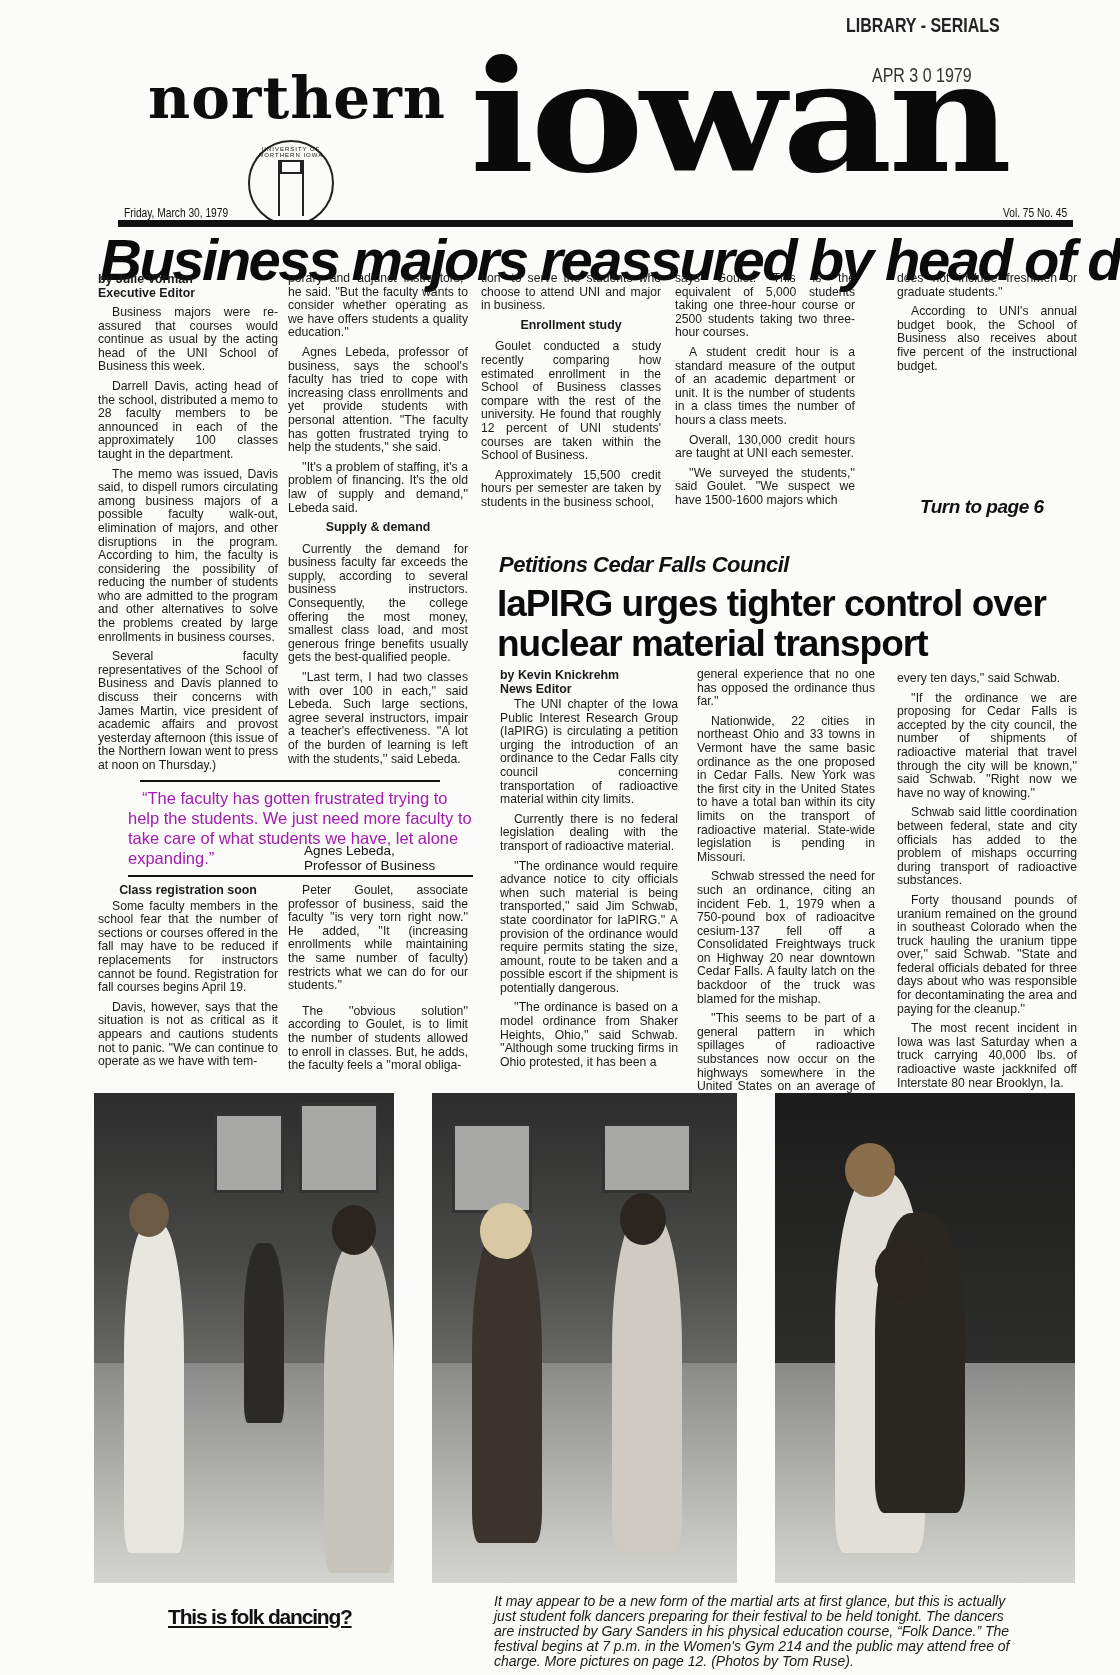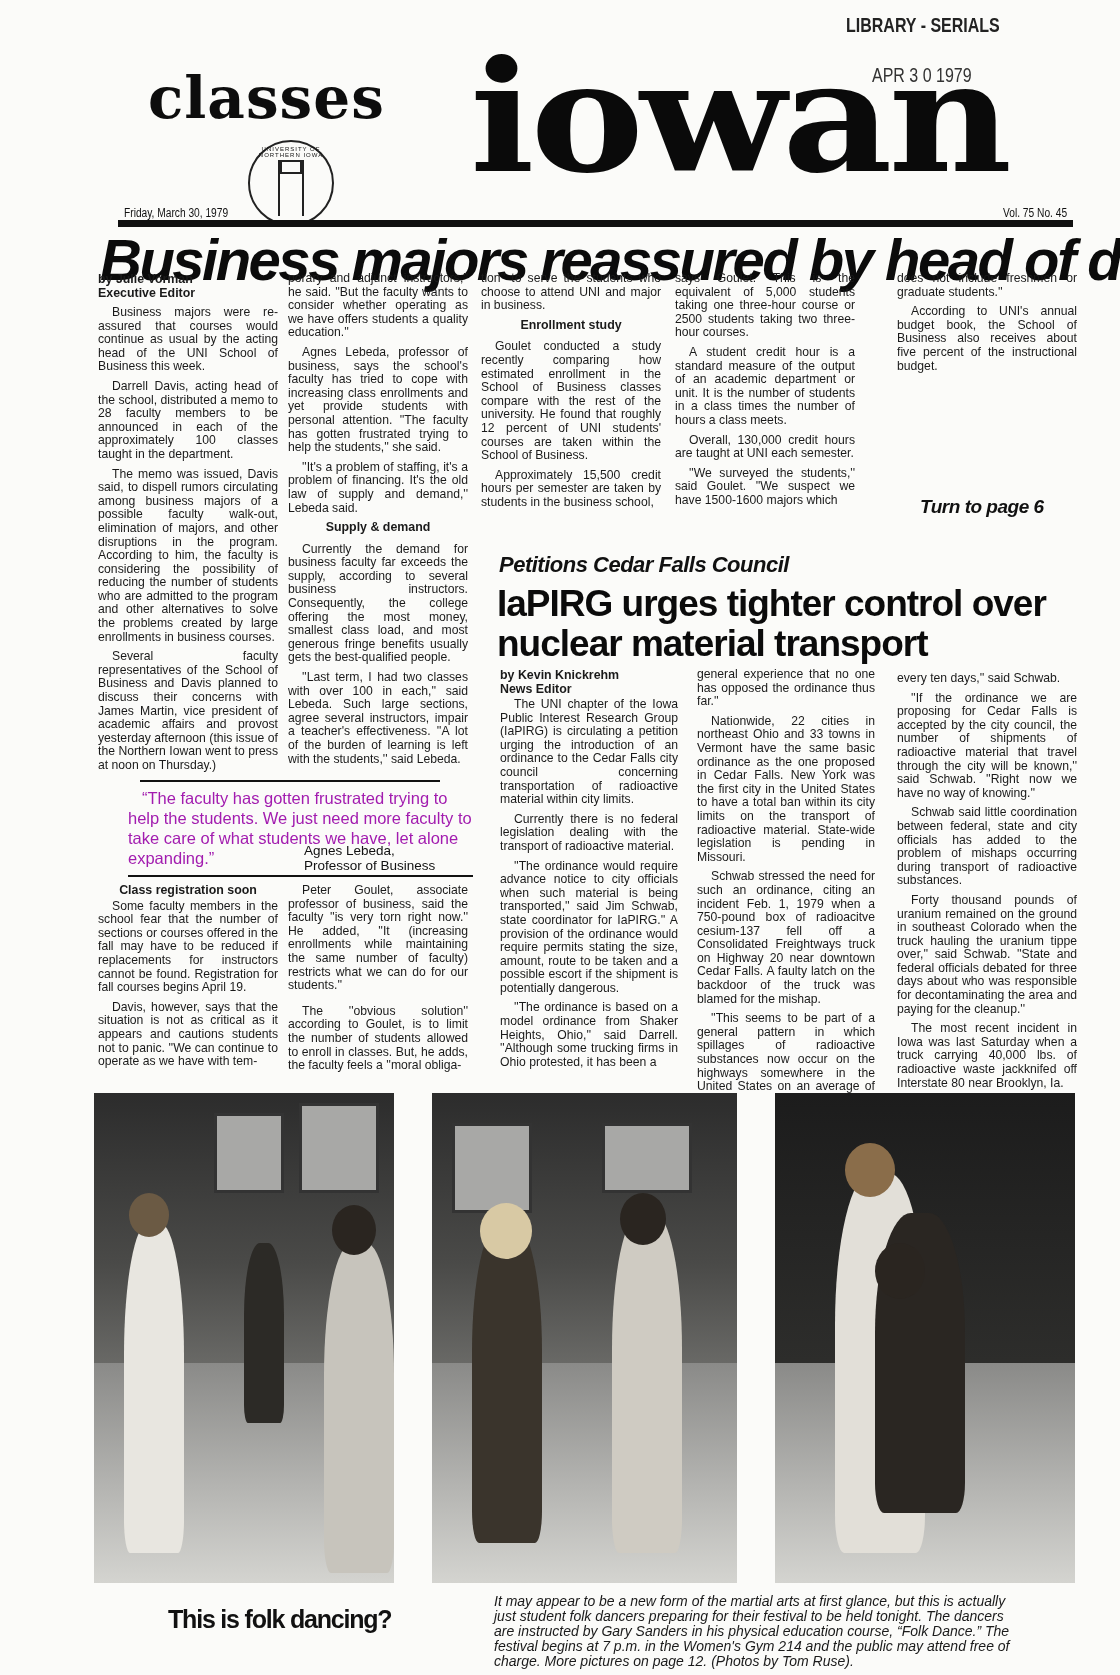--- a/index.html
+++ b/index.html
@@ -42,28 +42,28 @@
   .headline2 { left: 497px; top: 584px; font-size: 37px; line-height: 40px; font-weight: bold; letter-spacing: -1px; color: #0b0b0b; }
 
   
   .photo { position: absolute; overflow: hidden; background: #555; }
   .photo .floor { position: absolute; left: 0; right: 0; bottom: 0; height: 45%; background: linear-gradient(180deg, #8a8a88 0%, #b7b7b4 60%, #d4d4d0 100%); }
   .photo .wall { position: absolute; left: 0; right: 0; top: 0; height: 58%; background: linear-gradient(180deg, #2c2c2c 0%, #4a4a48 60%, #6d6d6a 100%); }
   .photo .window { position: absolute; background: #a8a8a6; border: 3px solid #333; }
   .figure { position: absolute; border-radius: 40% 40% 10% 10%; }
   .head { position: absolute; border-radius: 50%; background: #2a2520; }
 
-  .caption-title { left: 168px; top: 1605px; font-size: 25px; font-weight: bold; letter-spacing: -1.2px; }
+  .caption-title { left: 168px; top: 1605px; font-size: 21px; font-weight: bold; letter-spacing: -1.2px; text-decoration: underline; }
   .caption-text { left: 494px; top: 1594px; width: 520px; font-size: 14px; line-height: 15px; font-style: italic; color: #1a1a1a; }
 </style>
 </head>
 <body>
 
 <div class="abs stamp-library">LIBRARY - SERIALS</div>
-<div class="abs mast-northern">classes</div>
+<div class="abs mast-northern">northern</div>
 <div class="abs mast-iowan">iowan</div>
 <div class="abs stamp-date">APR 3 0 1979</div>
 <div class="abs seal">
   <div class="seal-text">UNIVERSITY OF NORTHERN IOWA</div>
   <div class="inner"></div>
   <div class="cap"></div>
 </div>
 <div class="abs date-line">Friday, March 30, 1979</div>
 <div class="abs vol-line">Vol. 75 No. 45</div>
 <div class="abs rule-thick"></div>
@@ -137,21 +137,21 @@
 </div>
 
 <div class="col" style="left:500px; top:668px; width:178px;">
   <div class="byline" style="margin-bottom:2px;">
     <div>by Kevin Knickrehm</div>
     <div>News Editor</div>
   </div>
   <p>The UNI chapter of the Iowa Public Interest Research Group (IaPIRG) is circulating a petition urging the introduction of an ordinance to the Cedar Falls city council concerning transportation of radioactive material within city limits.</p>
   <p>Currently there is no federal legislation dealing with the transport of radioactive material.</p>
   <p>''The ordinance would require advance notice to city officials when such material is being transported,'' said Jim Schwab, state coordinator for IaPIRG.'' A provision of the ordinance would require permits stating the size, amount, route to be taken and a possible escort if the shipment is potentially dangerous.</p>
-  <p>''The ordinance is based on a model ordinance from Shaker Heights, Ohio,'' said Darrell. ''Although some trucking firms in Ohio protested, it has been a</p>
+  <p>''The ordinance is based on a model ordinance from Shaker Heights, Ohio,'' said Schwab. ''Although some trucking firms in Ohio protested, it has been a</p>
 </div>
 
 <div class="col" style="left:697px; top:668px; width:178px;">
   <p style="text-indent:0">general experience that no one has opposed the ordinance thus far.''</p>
   <p>Nationwide, 22 cities in northeast Ohio and 33 towns in Vermont have the same basic ordinance as the one proposed in Cedar Falls. New York was the first city in the United States to have a total ban within its city limits on the transport of radioactive material. State-wide legislation is pending in Missouri.</p>
   <p>Schwab stressed the need for such an ordinance, citing an incident Feb. 1, 1979 when a 750-pound box of radioacitve cesium-137 fell off a Consolidated Freightways truck on Highway 20 near downtown Cedar Falls. A faulty latch on the backdoor of the truck was blamed for the mishap.</p>
   <p>''This seems to be part of a general pattern in which spillages of radioactive substances now occur on the highways somewhere in the United States on an average of once</p>
 </div>
 
 <div class="col" style="left:897px; top:672px; width:180px;">

